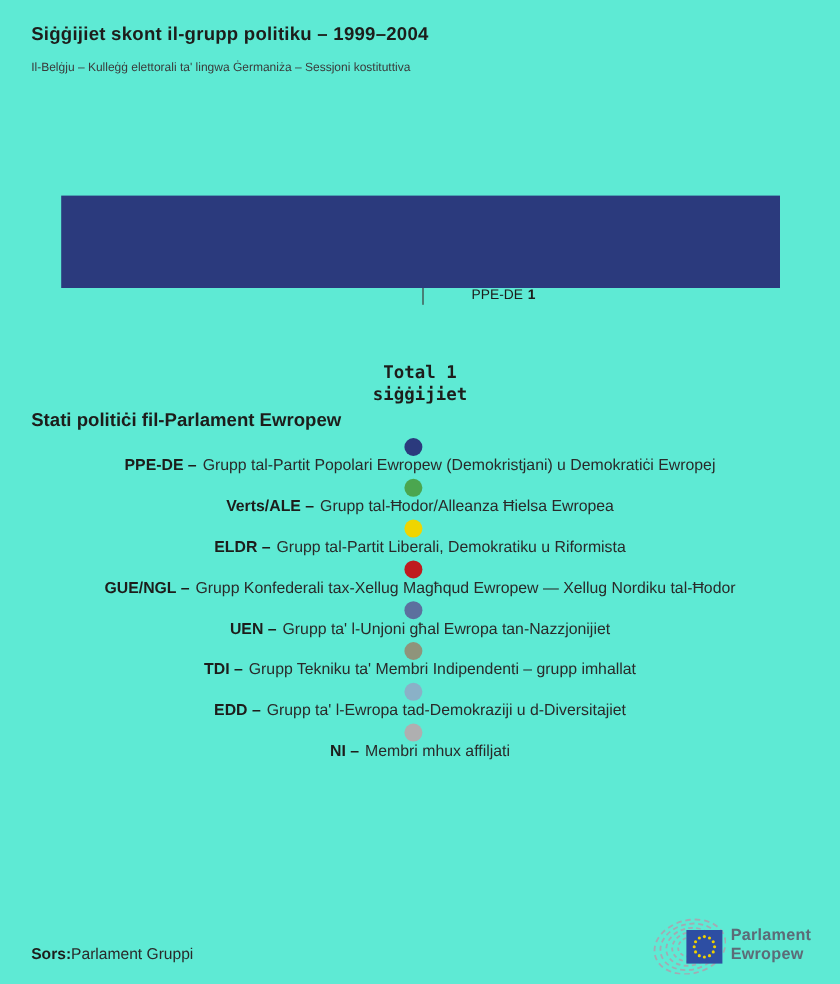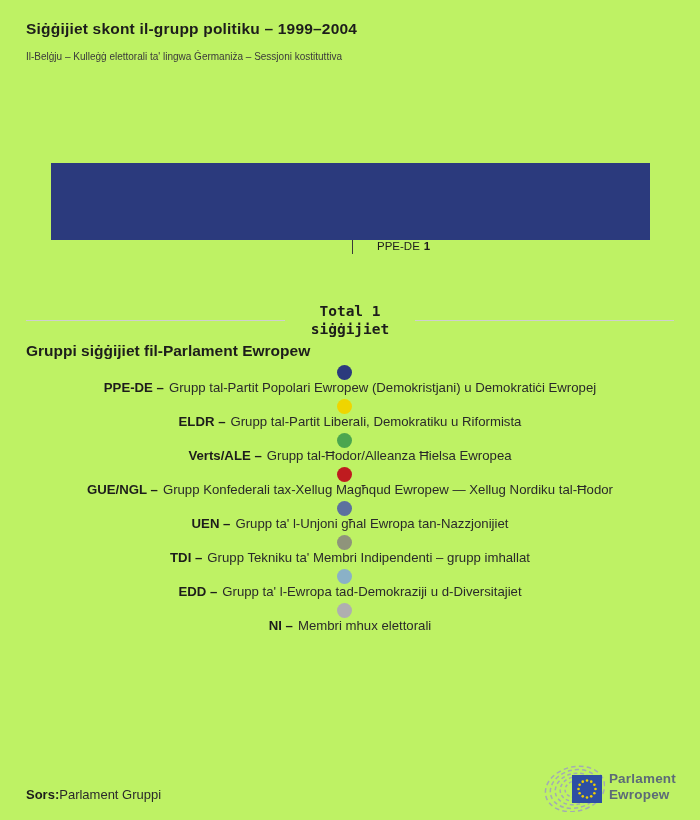--- a/index.html
+++ b/index.html
@@ -1,30 +1,30 @@
 <!DOCTYPE html>
 <html><head>
 <meta charset="utf-8">
 <style>
   * { margin:0; padding:0; box-sizing:border-box; }
   html,body { background:#ffffff; }
   body { font-family:"Liberation Sans", sans-serif; color:#1d1d1b; }
-  .canvas { position:relative; width:700px; height:820px; background:#bef264; overflow:hidden; }
+  .canvas { position:relative; width:700px; height:820px; background:#5eead4; overflow:hidden; }
 
   .title { position:absolute; left:26px; top:20px; font-size:15.5px; font-weight:bold; letter-spacing:.2px; color:#1d1d1b; }
   .subtitle { position:absolute; left:26px; top:51px; font-size:10px; color:#3a3a3a; }
 
   .bar { position:absolute; left:51px; top:163px; width:599px; height:77px; display:flex; }
   .bar .seg { height:100%; }
 
   .tick { position:absolute; left:352px; top:240px; width:1px; height:14px; background:#3a3a3a; }
-  .tick-label { position:absolute; left:341px; top:240px; font-size:11.5px; color:#1d1d1b; white-space:nowrap;padding-left:36px; }
+  .tick-label { position:absolute; left:357px; top:240px; font-size:11.5px; color:#1d1d1b; white-space:nowrap;padding-left:36px; }
   .tick-label .val { font-weight:bold; margin-left:4px; }
 
-  .total-wrap { position:absolute; left:26px; top:302px; width:648px; display:flex; align-items:center; }
+  .total-wrap { position:absolute; left:26px; top:302px; width:648px; display:flex; align-items:center;flex-direction:column; }
   .total-rule { flex:1; height:1px; background:#cfcfcf; }
   .total-text { padding:0 26px; text-align:center; font-family:"DejaVu Sans Mono", monospace; font-weight:bold; font-size:14.5px; line-height:18px; color:#1d1d1b; }
 
   .legend-heading { position:absolute; left:26px; top:342px; font-size:15.5px; font-weight:bold; color:#1d1d1b; }
   .legend { position:absolute; left:26px; top:365px; width:648px; }
   .legend-item { display:flex; align-items:center; height:34px;flex-direction:column; }
   .dot { width:15px; height:15px; border-radius:50%; margin-right:12px; flex:0 0 15px; }
   .legend-text { font-size:13.2px; color:#2a2a2a; white-space:nowrap; }
   .legend-text .abbr { font-weight:bold; color:#1d1d1b; margin-right:5px; }
 
@@ -55,54 +55,54 @@
 
   <div class="total-wrap">
     <div class="total-rule"></div>
     <div class="total-text">
       <div>Total 1</div>
       <div>siġġijiet</div>
     </div>
     <div class="total-rule"></div>
   </div>
 
-  <div class="legend-heading">Gruppi siġġijiet fil-Parlament Ewropew</div>
+  <div class="legend-heading">Stati politiċi fil-Parlament Ewropew</div>
 
   <div class="legend">
     <div class="legend-item">
       <span class="dot" style="background-color: rgb(43, 58, 125);"></span>
       <span class="legend-text"><span class="abbr">PPE-DE –</span><span>Grupp tal-Partit Popolari Ewropew (Demokristjani) u Demokratiċi Ewropej</span></span>
     </div>
     <div class="legend-item">
+      <span class="dot" style="background-color: rgb(75, 166, 79);"></span>
+      <span class="legend-text"><span class="abbr">Verts/ALE –</span><span>Grupp tal-Ħodor/Alleanza Ħielsa Ewropea</span></span>
+    </div>
+    <div class="legend-item">
       <span class="dot" style="background-color: rgb(239, 213, 0);"></span>
       <span class="legend-text"><span class="abbr">ELDR –</span><span>Grupp tal-Partit Liberali, Demokratiku u Riformista</span></span>
-    </div>
-    <div class="legend-item">
-      <span class="dot" style="background-color: rgb(75, 166, 79);"></span>
-      <span class="legend-text"><span class="abbr">Verts/ALE –</span><span>Grupp tal-Ħodor/Alleanza Ħielsa Ewropea</span></span>
     </div>
     <div class="legend-item">
       <span class="dot" style="background-color: rgb(191, 27, 31);"></span>
       <span class="legend-text"><span class="abbr">GUE/NGL –</span><span>Grupp Konfederali tax-Xellug Magħqud Ewropew — Xellug Nordiku tal-Ħodor</span></span>
     </div>
     <div class="legend-item">
       <span class="dot" style="background-color: rgb(92, 112, 158);"></span>
       <span class="legend-text"><span class="abbr">UEN –</span><span>Grupp ta' l-Unjoni għal Ewropa tan-Nazzjonijiet</span></span>
     </div>
     <div class="legend-item">
       <span class="dot" style="background-color: rgb(143, 148, 123);"></span>
       <span class="legend-text"><span class="abbr">TDI –</span><span>Grupp Tekniku ta' Membri Indipendenti – grupp imhallat</span></span>
     </div>
     <div class="legend-item">
       <span class="dot" style="background-color: rgb(138, 177, 199);"></span>
       <span class="legend-text"><span class="abbr">EDD –</span><span>Grupp ta' l-Ewropa tad-Demokraziji u d-Diversitajiet</span></span>
     </div>
     <div class="legend-item">
       <span class="dot" style="background-color: rgb(175, 175, 176);"></span>
-      <span class="legend-text"><span class="abbr">NI –</span><span>Membri mhux elettorali</span></span>
+      <span class="legend-text"><span class="abbr">NI –</span><span>Membri mhux affiljati</span></span>
     </div>
   </div>
 
 
   <div class="source">
     <span class="lbl">Sors:</span><span>Parlament Gruppi</span>
   </div>
 
   <div class="logo">
     <svg width="70" height="50" viewBox="0 0 70 50">

